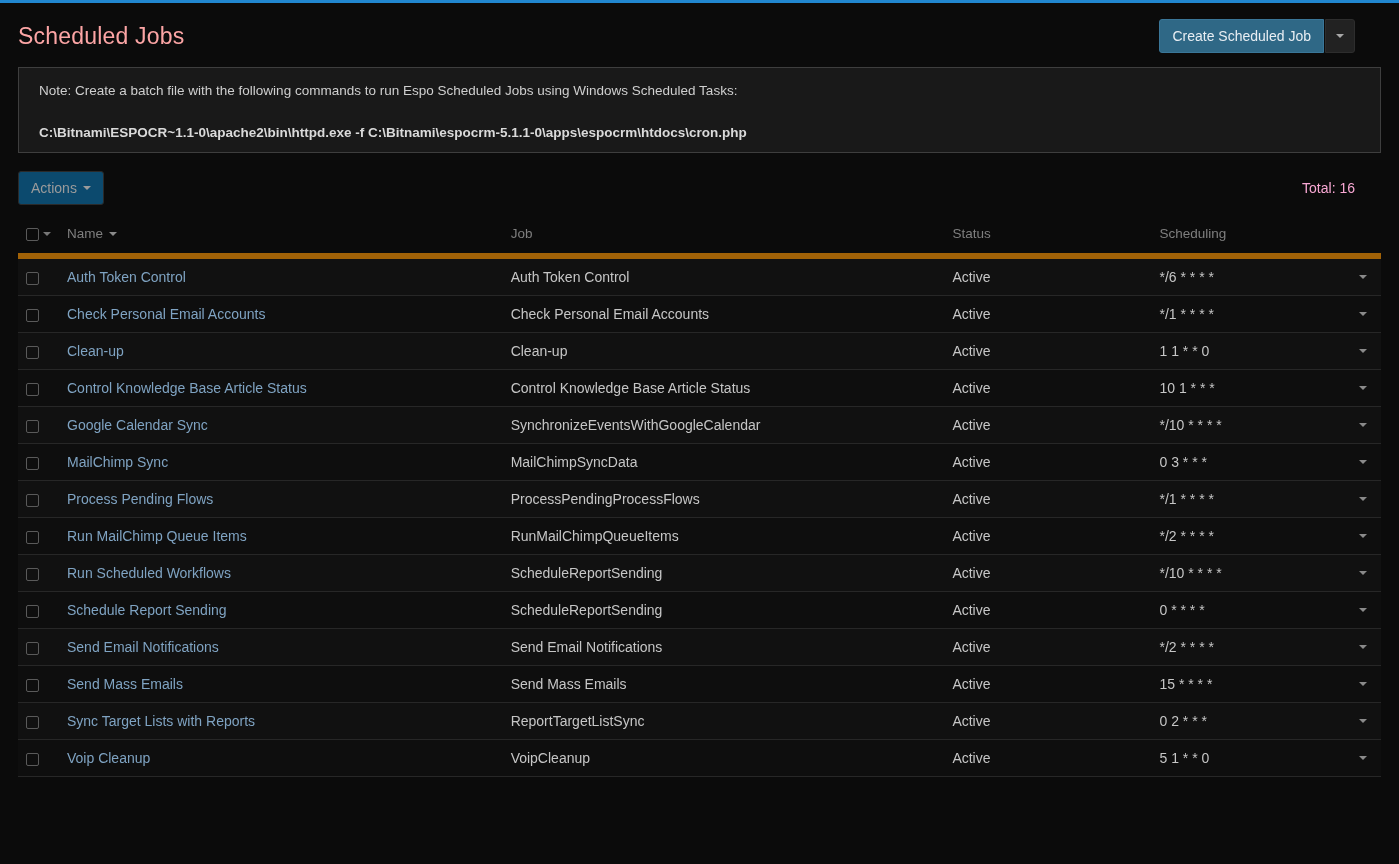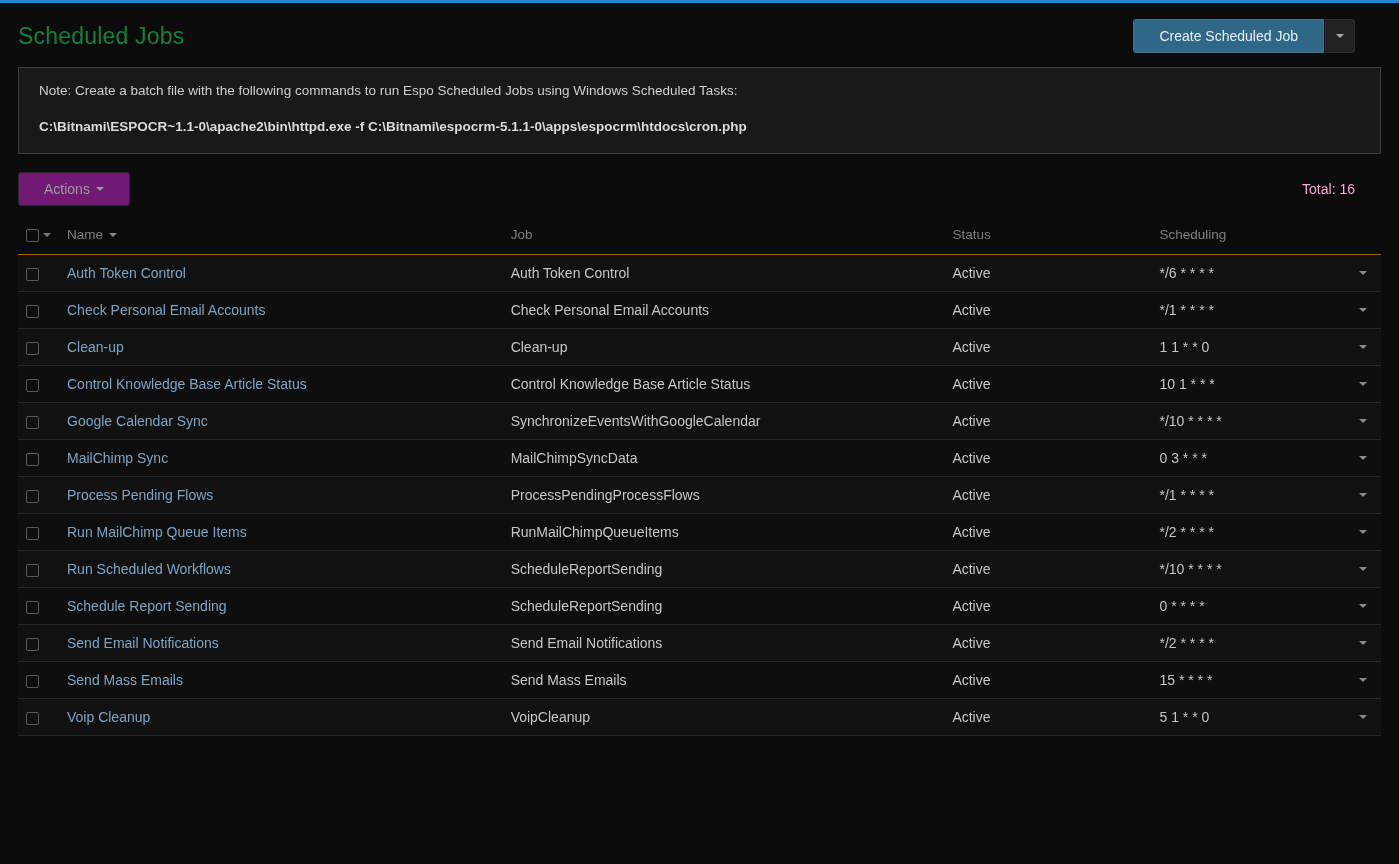--- a/index.html
+++ b/index.html
@@ -15,68 +15,68 @@
   .top-accent { height: 3px; background: #2187d0; width: 100%; }
 
   .page { padding: 0 18px; }
 
   
   .page-header {
     display: flex; justify-content: space-between; align-items: center;
     margin-top: 16px; margin-bottom: 14px; padding-right: 26px;
   }
   .page-title {
-    font-size: 23px; color: #15803d; font-weight: 400; letter-spacing: .2px;
+    font-size: 23px; color: #fca5a5; font-weight: 400; letter-spacing: .2px;
   }
   .btn-group { display: flex; }
   .btn {
     font-family: inherit; font-size: 14px; line-height: 1;
-    padding: 9px 25px; border: 1px solid transparent; cursor: pointer;
+    padding: 9px 12px; border: 1px solid transparent; cursor: pointer;
   }
   .btn-create {
     background: #2f6886; color: #e8eef3;
     border-radius: 3px 0 0 3px; border-color: #3a7698;
   }
   .btn-create-caret {
     background: #222222; color: #a8a8a8;
     border-radius: 0 3px 3px 0; border-color: #2d2d2d;
     padding: 9px 10px; margin-left: 1px;
   }
   .btn-actions {
-    background: #701a75; color: #9b9b9b; border-radius: 3px; border-color: #2a2a2a;
+    background: #0c4a6e; color: #9b9b9b; border-radius: 3px; border-color: #2a2a2a;
   }
 
   .caret {
     display: inline-block; width: 0; height: 0;
     border-left: 4px solid transparent; border-right: 4px solid transparent;
     border-top: 4px solid currentColor;
     vertical-align: middle; margin-left: 6px; position: relative; top: -1px;
   }
   .caret.solo { margin-left: 0; }
 
   
   .note-panel {
     background: #191919; border: 1px solid #3e3e3e;
-    padding: 13px 20px 17px 20px; margin-bottom: 18px;
+    padding: 13px 20px 10px 20px; margin-bottom: 18px;
     line-height: 1.45; font-size: 13.5px; color: #cfcfcf;
   }
-  .note-command { font-weight: bold; color: #dadada; margin-top: 16px; }
+  .note-command { font-weight: bold; color: #dadada; margin-top: 22px; }
 
   
   .toolbar {
     display: flex; justify-content: space-between; align-items: center;
     margin-bottom: 12px; padding-right: 26px;
   }
   .total-count { color: #f9a8d4; font-size: 14px; margin-left: 40px; }
 
   
   table { width: 100%; border-collapse: collapse; font-size: 14px; }
   th {
     text-align: left; font-weight: 400; color: #7f7f7f; font-size: 13.5px;
-    padding: 9px 8px 12px 8px; border-bottom: 1px solid #a16207;
+    padding: 9px 8px 12px 8px; border-bottom: 6px solid #a16207;
     white-space: nowrap;
   }
   td {
     padding: 10px 8px; border-bottom: 1px solid #272727;
     color: #c6c6c6; white-space: nowrap;
   }
   tbody tr:nth-child(odd)  { background: #111111; }
   tbody tr:nth-child(even) { background: #0e0e0e; }
 
   .checkbox {
@@ -228,20 +228,28 @@
         <tr>
           <td><span class="checkbox"></span></td>
           <td><a class="link">Send Mass Emails</a></td>
           <td>Send Mass Emails</td>
           <td>Active</td>
           <td>15 * * * *</td>
           <td class="col-caret"><span class="row-caret caret solo"></span></td>
         </tr>
         <tr>
           <td><span class="checkbox"></span></td>
+          <td><a class="link">Sync Target Lists with Reports</a></td>
+          <td>ReportTargetListSync</td>
+          <td>Active</td>
+          <td>0 2 * * *</td>
+          <td class="col-caret"><span class="row-caret caret solo"></span></td>
+        </tr>
+        <tr>
+          <td><span class="checkbox"></span></td>
           <td><a class="link">Voip Cleanup</a></td>
           <td>VoipCleanup</td>
           <td>Active</td>
           <td>5 1 * * 0</td>
           <td class="col-caret"><span class="row-caret caret solo"></span></td>
         </tr>
       </tbody>
   </table>
 
 </div>

